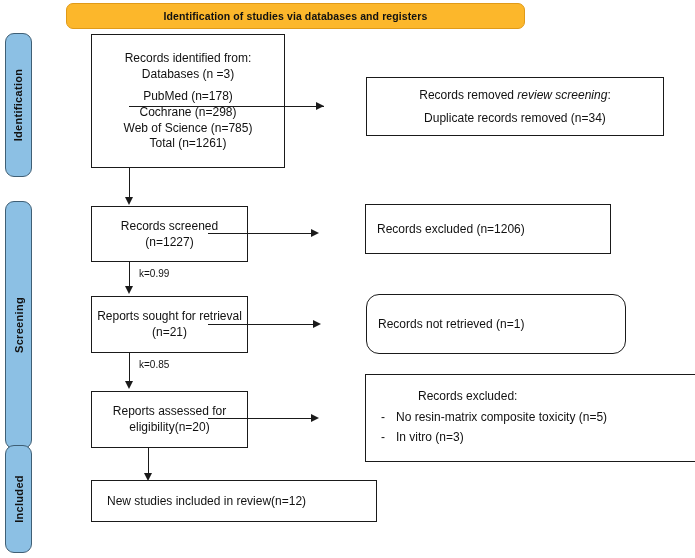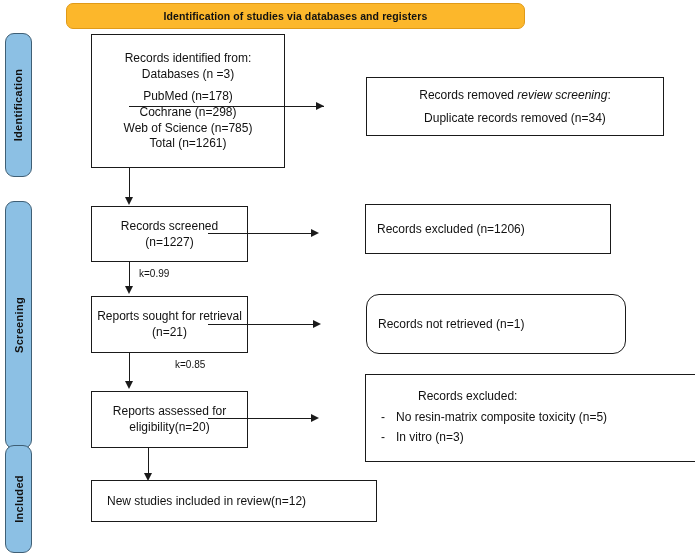--- a/index.html
+++ b/index.html
@@ -210,21 +210,21 @@
 
   <div class="vline" style="left:129px; top:262px; width:1.4px; height:26px;"></div>
   <div class="arrow-down" style="left:125px; top:286px;"></div>
   <div class="kappa-label" style="left:139px; top:268px;">k=0.99</div>
 
   <div class="hline" style="left:208px; top:324px; width:110px;"></div>
   <div class="arrow-right" style="left:313px; top:319.5px;"></div>
 
   <div class="vline" style="left:129px; top:353px; width:1.4px; height:30px;"></div>
   <div class="arrow-down" style="left:125px; top:381px;"></div>
-  <div class="kappa-label" style="left:139px; top:359px;margin-left:36px;">k=0.85</div>
+  <div class="kappa-label" style="left:139px; top:359px;">k=0.85</div>
 
   <div class="hline" style="left:208px; top:418px; width:106px;"></div>
   <div class="arrow-right" style="left:311px; top:413.5px;"></div>
 
   <div class="vline" style="left:148px; top:448px; width:1.4px; height:27px;"></div>
   <div class="arrow-down" style="left:144px; top:473px;"></div>
 
 </div>
 
 </body></html>

